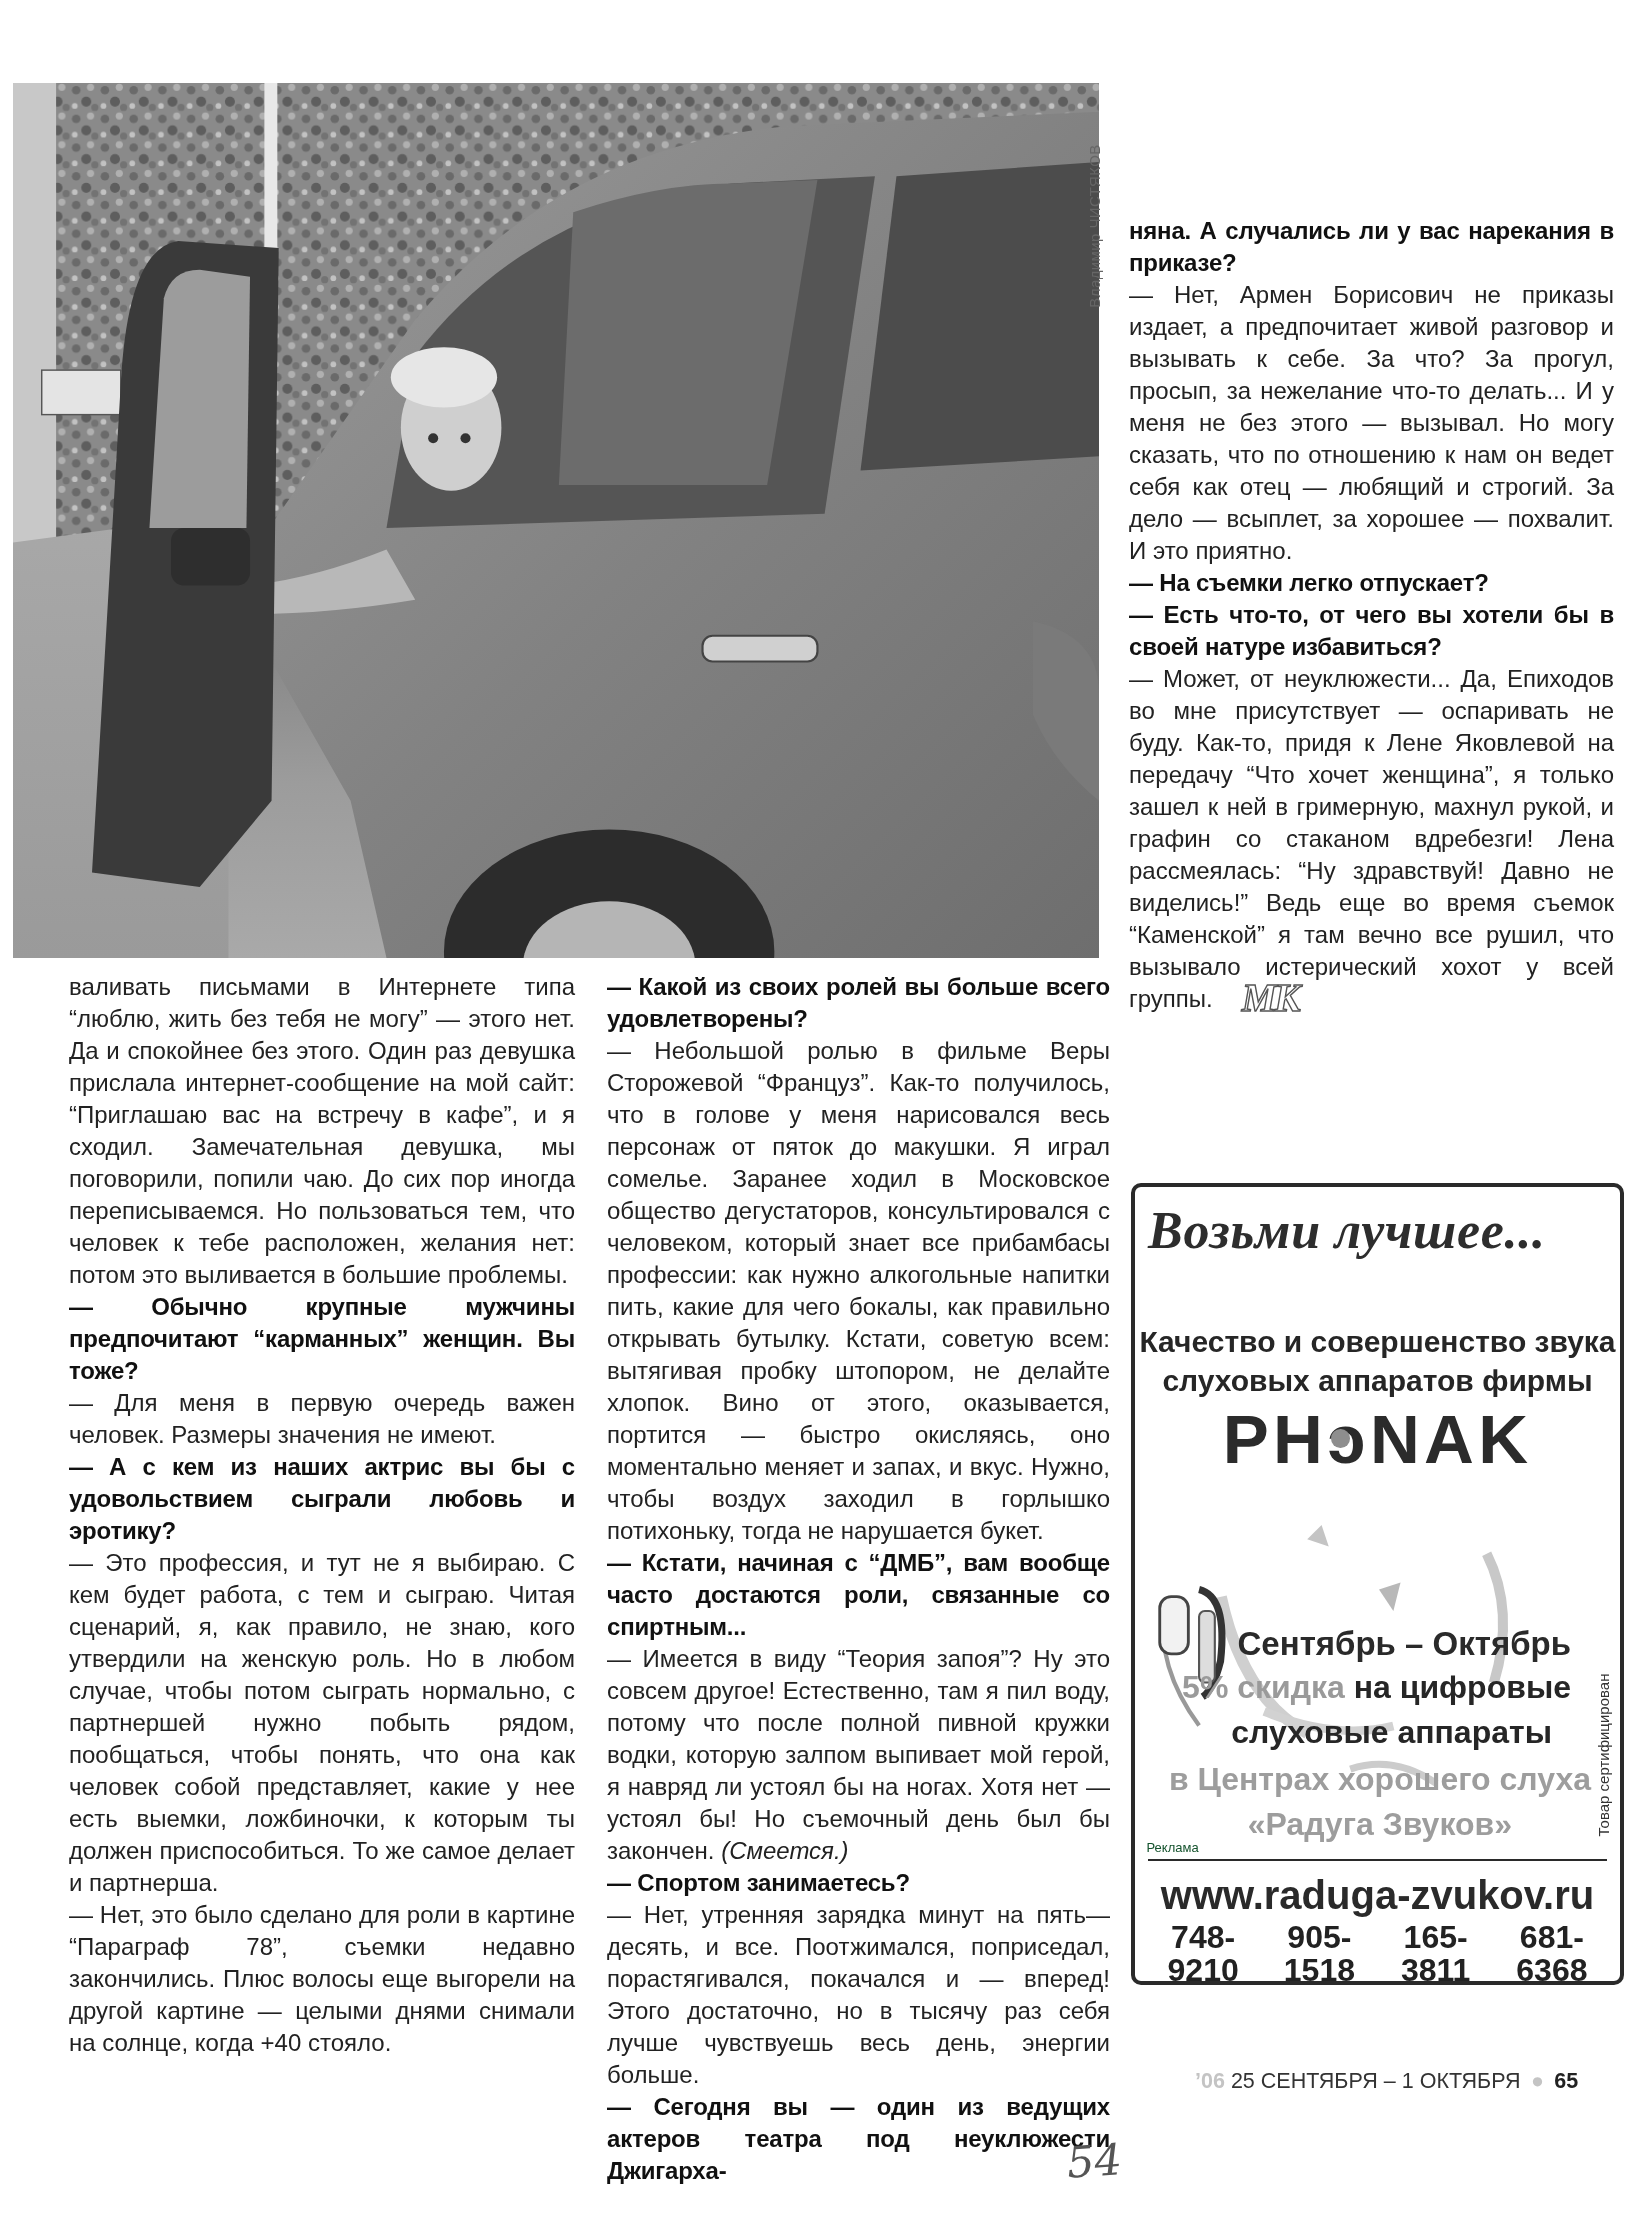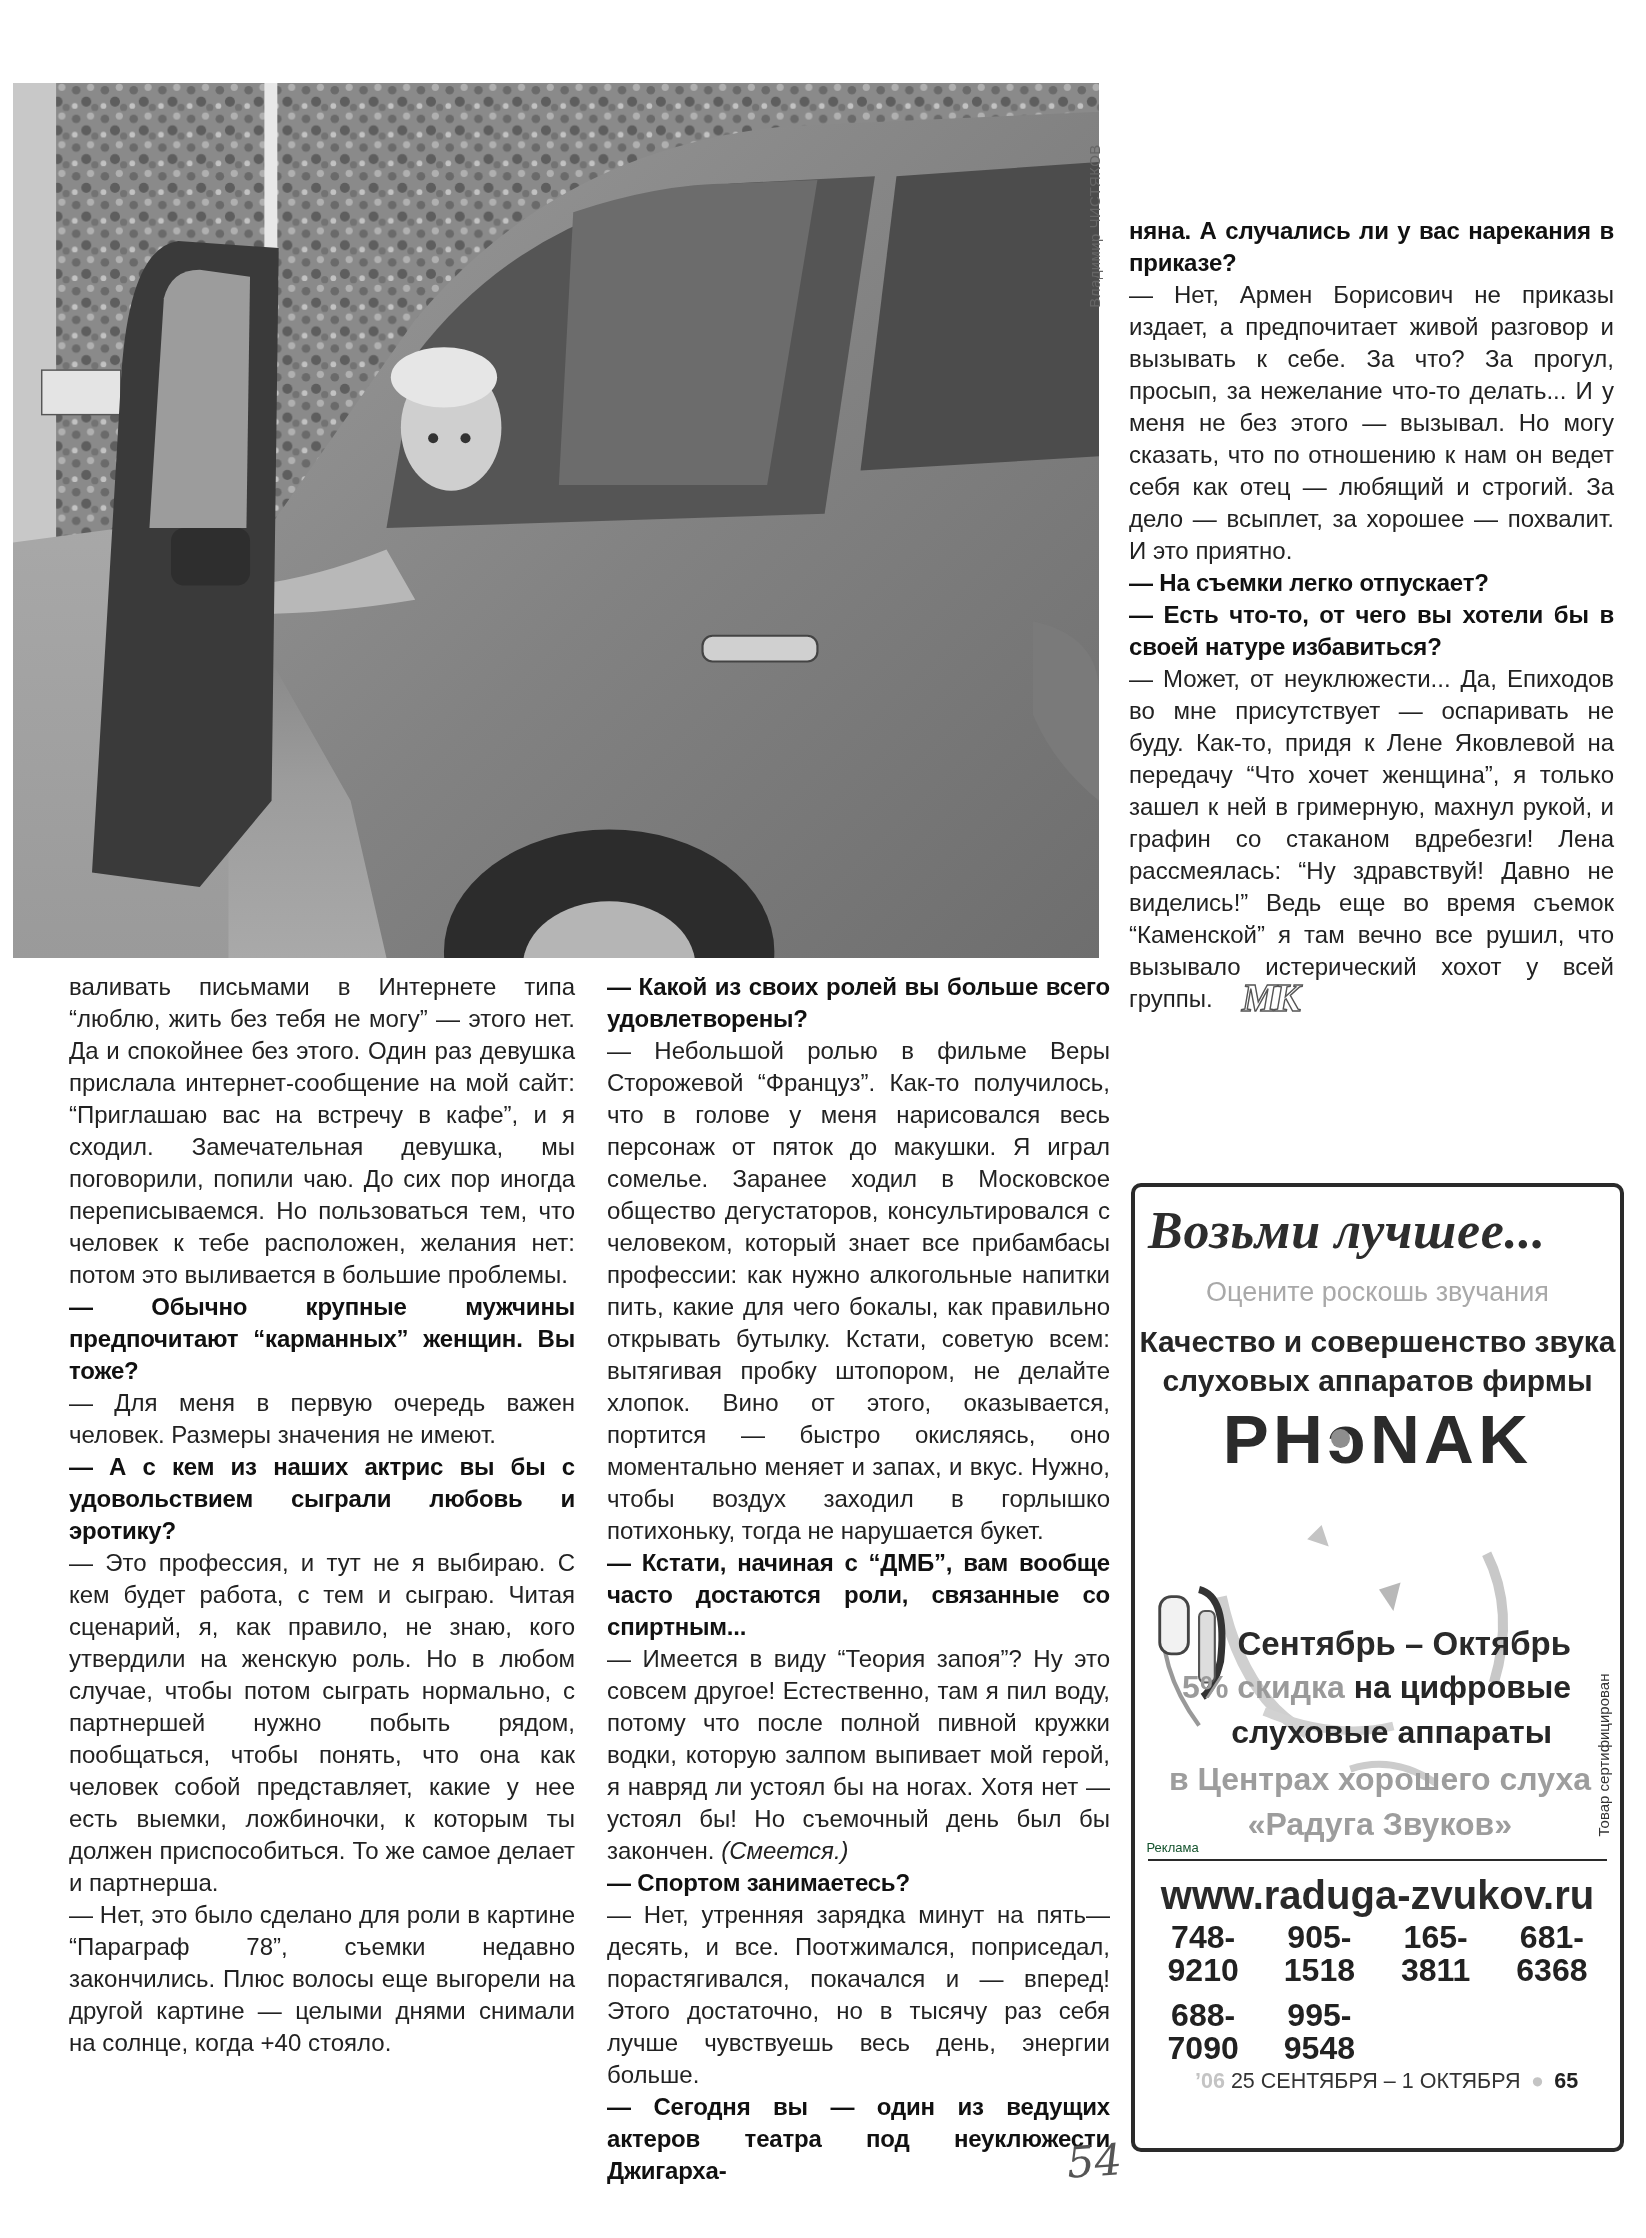--- a/index.html
+++ b/index.html
@@ -19,21 +19,21 @@
   .col .q { font-weight: bold; color: #111; letter-spacing: -0.2px; }
   .col .i { font-style: italic; }
   .col-left { left: 69px; top: 971px; width: 506px; }
   .col-mid { left: 607px; top: 971px; width: 503px; }
   .col-right { left: 1129px; top: 215px; width: 485px; }
 
   .mk-logo { display: inline-block; margin-left: 29px; font-family: "Liberation Serif", serif; font-style: italic; font-weight: bold;
     font-size: 39px; line-height: 29px; color: #ffffff; -webkit-text-stroke: 1.4px #555; vertical-align: -4.3px; letter-spacing: -2.2px; }
 
   
-  .ad { position: absolute; left: 1131px; top: 1183px; width: 493px; height: 969px; border: 4.3px solid #2a2a2a;
+  .ad { position: absolute; left: 1131px; top: 1183px; width: 493px; height: 802px; border: 4.3px solid #2a2a2a;
     border-radius: 10px; box-sizing: border-box; background: #fff; overflow: hidden; }
   .ad-slogan { position: absolute; left: 13px; top: 14.4px; font-family: "Liberation Serif", serif; font-style: italic; font-weight: bold;
     font-size: 52px; color: #2d2d2d; letter-spacing: 0.7px; white-space: nowrap; }
   .ad-sub { position: absolute; left: 0; right: 0; top: 90px; text-align: center; font-size: 27px; color: #a9a9a9; }
   .ad-quality { position: absolute; left: 0; right: 0; top: 135px; text-align: center; font-size: 30px; font-weight: bold; line-height: 39px; color: #262626; }
   .ad-brand { position: absolute; left: 0; right: 0; top: 213px; text-align: center; font-size: 69px; font-weight: bold; letter-spacing: 4.3px; color: #2b2b2b; }
   .ad-brand .o-dot { display: inline-block; width: 18.7px; height: 18.7px; border-radius: 50%; background: #8e8e8e; vertical-align: 13px; margin: 0 -5.7px 0 -2.9px; }
 
   .ad-child { position: absolute; left: 43px; top: 309px; width: 402px; height: 302px; }
   .ad-device { position: absolute; left: 14.4px; top: 395px; width: 93px; height: 151px; }
@@ -147,21 +147,20 @@
 <div class="col col-right">
   <p class="q">няна. А случались ли у вас нарекания в приказе?</p>
   <p>— Нет, Армен Борисович не приказы издает, а предпочитает живой разговор и вызывать к себе. За что? За прогул, просып, за нежелание что-то делать... И у меня не без этого — вызывал. Но могу сказать, что по отношению к нам он ведет себя как отец — любящий и строгий. За дело — всыплет, за хорошее — похвалит. И это приятно.</p>
   <p class="q">— На съемки легко отпускает?</p>
   <p class="q">— Есть что-то, от чего вы хотели бы в своей натуре избавиться?</p>
   <p><span>— Может, от неуклюжести... Да, Епиходов во мне присутствует — оспаривать не буду. Как-то, придя к Лене Яковлевой на передачу “Что хочет женщина”, я только зашел к ней в гримерную, махнул рукой, и графин со стаканом вдребезги! Лена рассмеялась: “Ну здравствуй! Давно не виделись!” Ведь еще во время съемок “Каменской” я там вечно все рушил, что вызывало истерический хохот у всей группы.</span><span class="mk-logo">МК</span></p>
 </div>
 
 <div class="ad">
   <div class="ad-slogan">Возьми лучшее...</div>
-  <div class="ad-sub">Оцените роскошь звучания</div>
   <div class="ad-quality">
     <div>Качество и совершенство звука</div>
     <div>слуховых аппаратов фирмы</div>
   </div>
   <div class="ad-brand">
     <span>PH</span><span style="display:inline-block;position:relative;">
       <span style="font-family:'Liberation Sans',sans-serif;">ɔ</span><span class="o-dot" style="position:absolute;left:7.2px;top:29px;"></span></span><span>NAK</span>
   </div>
 
   <svg class="ad-child" viewBox="0 0 560 420">

